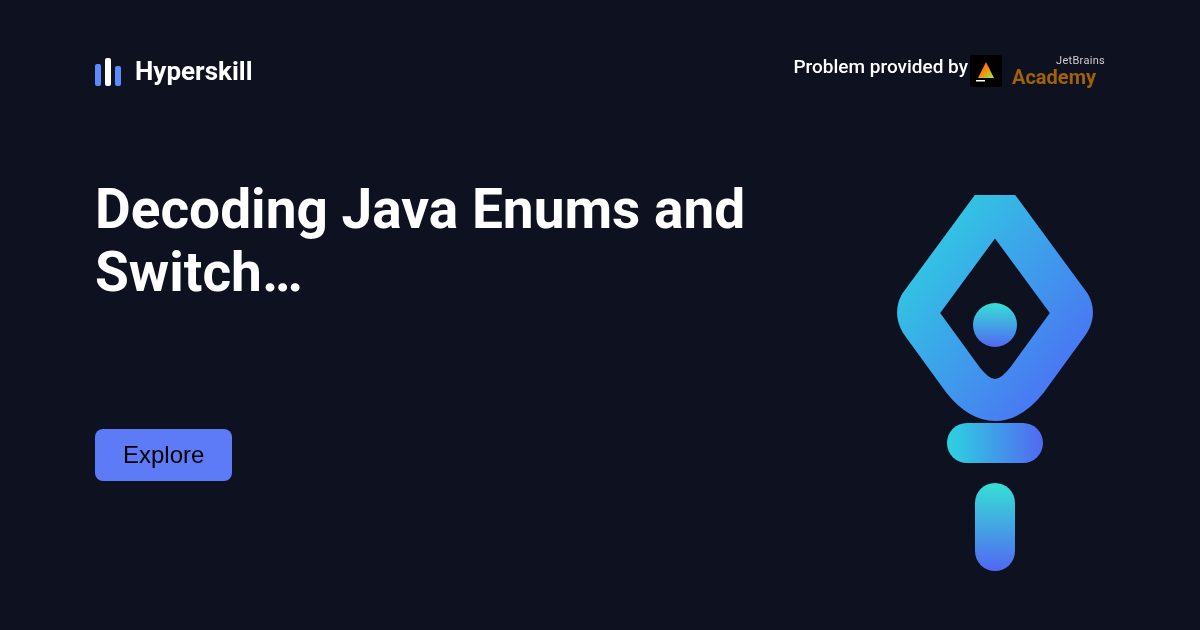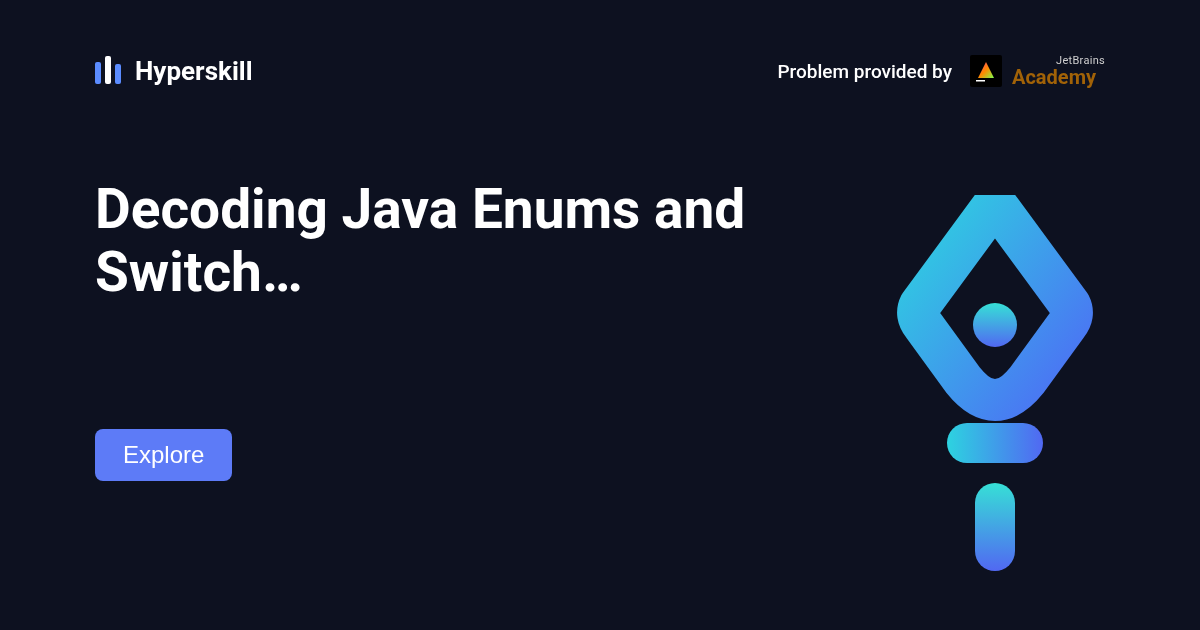--- a/index.html
+++ b/index.html
@@ -17,21 +17,21 @@
   overflow: hidden;
 }
 .header {
   display: flex;
   justify-content: space-between;
   align-items: center;
   padding: 55px 95px 0 95px;
 }
 .logo-group {
   display: flex;
-  align-items: flex-start;
+  align-items: flex-end;
   gap: 12px;
 }
 .logo-icon {
   width: 28px;
   height: 28px;
   display: flex;
   align-items: flex-end;
   gap: 4px;
 }
 .logo-icon .bar {
@@ -42,22 +42,22 @@
 .logo-icon .bar2 { height: 28px; background: #ffffff; align-self: flex-start; margin-top: 0; }
 .logo-icon .bar2wrap { height: 28px; display: flex; align-items: flex-start; }
 .logo-icon .bar3 { height: 20px; background: #5b8cff; }
 .logo-text {
   font-size: 26px;
   font-weight: 700;
   color: #ffffff;
 }
 .provider-group {
   display: flex;
-  align-items: center;
-  gap: 18px;
+  align-items: flex-start;
+  gap: 2px;
 }
 .provider-label {
   font-size: 19px;
   font-weight: 500;
   color: #ffffff;
 }
 .academy-block {
   display: flex;
   align-items: center;
   gap: 10px;
@@ -105,21 +105,21 @@
 .subtitle {
   margin-top: 28px;
   font-size: 25px;
   font-weight: 400;
   color: #d6d9e2;
 }
 .explore-btn {
   display: inline-block;
   margin-top: 125px;
   background: #5d7bf7;
-  color: #ffffff;
+  color: #000000;
   font-size: 24px;
   font-weight: 500;
   padding: 12px 28px;
   border-radius: 8px;
   border: none;
   cursor: pointer;
 }
 .decoration {
   position: absolute;
   right: 95px;

